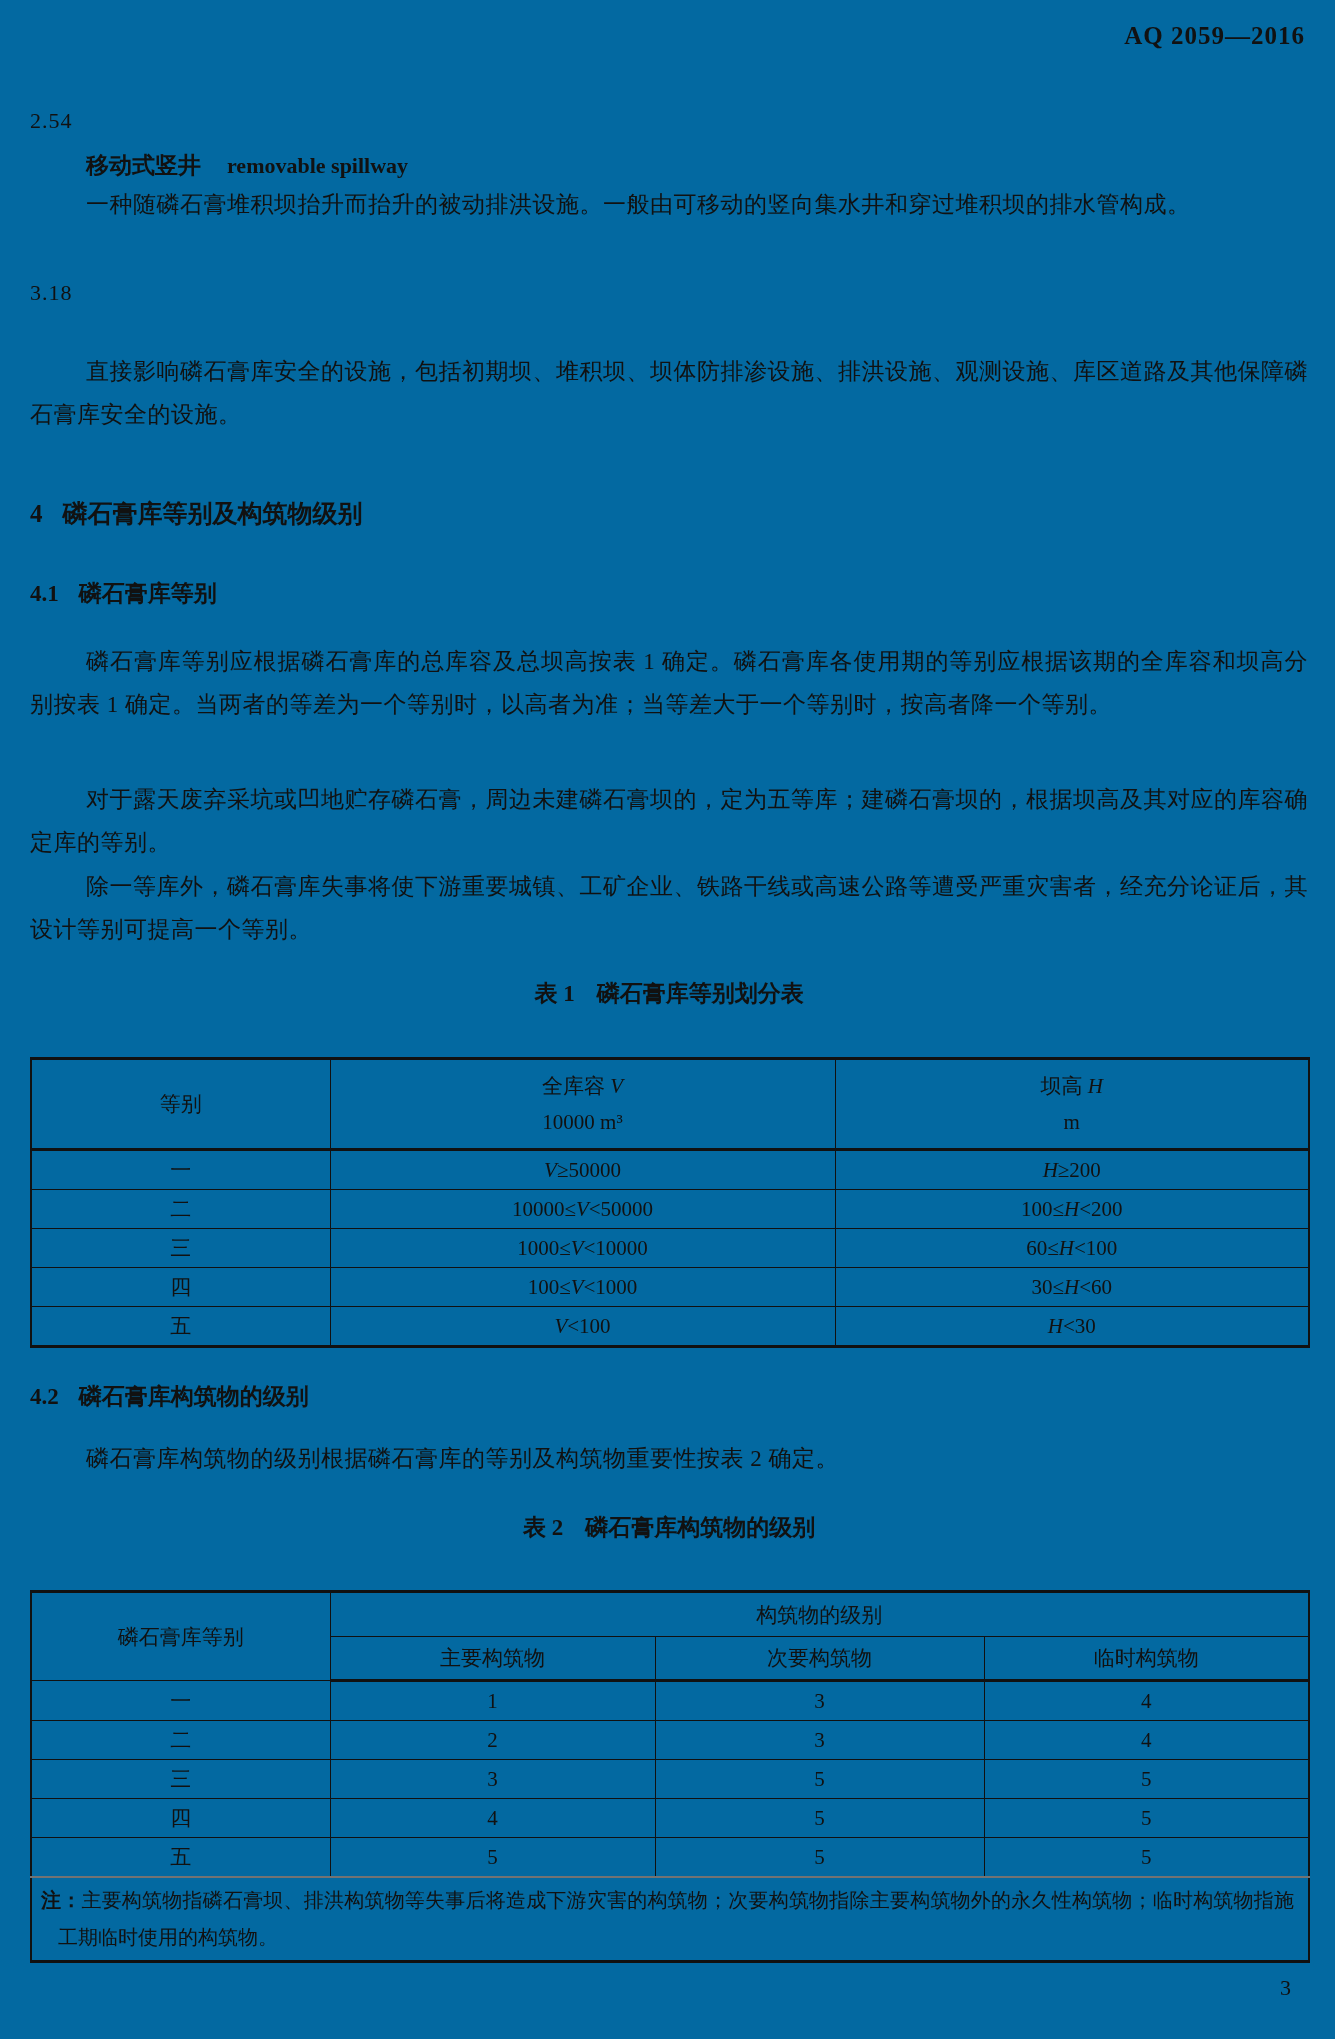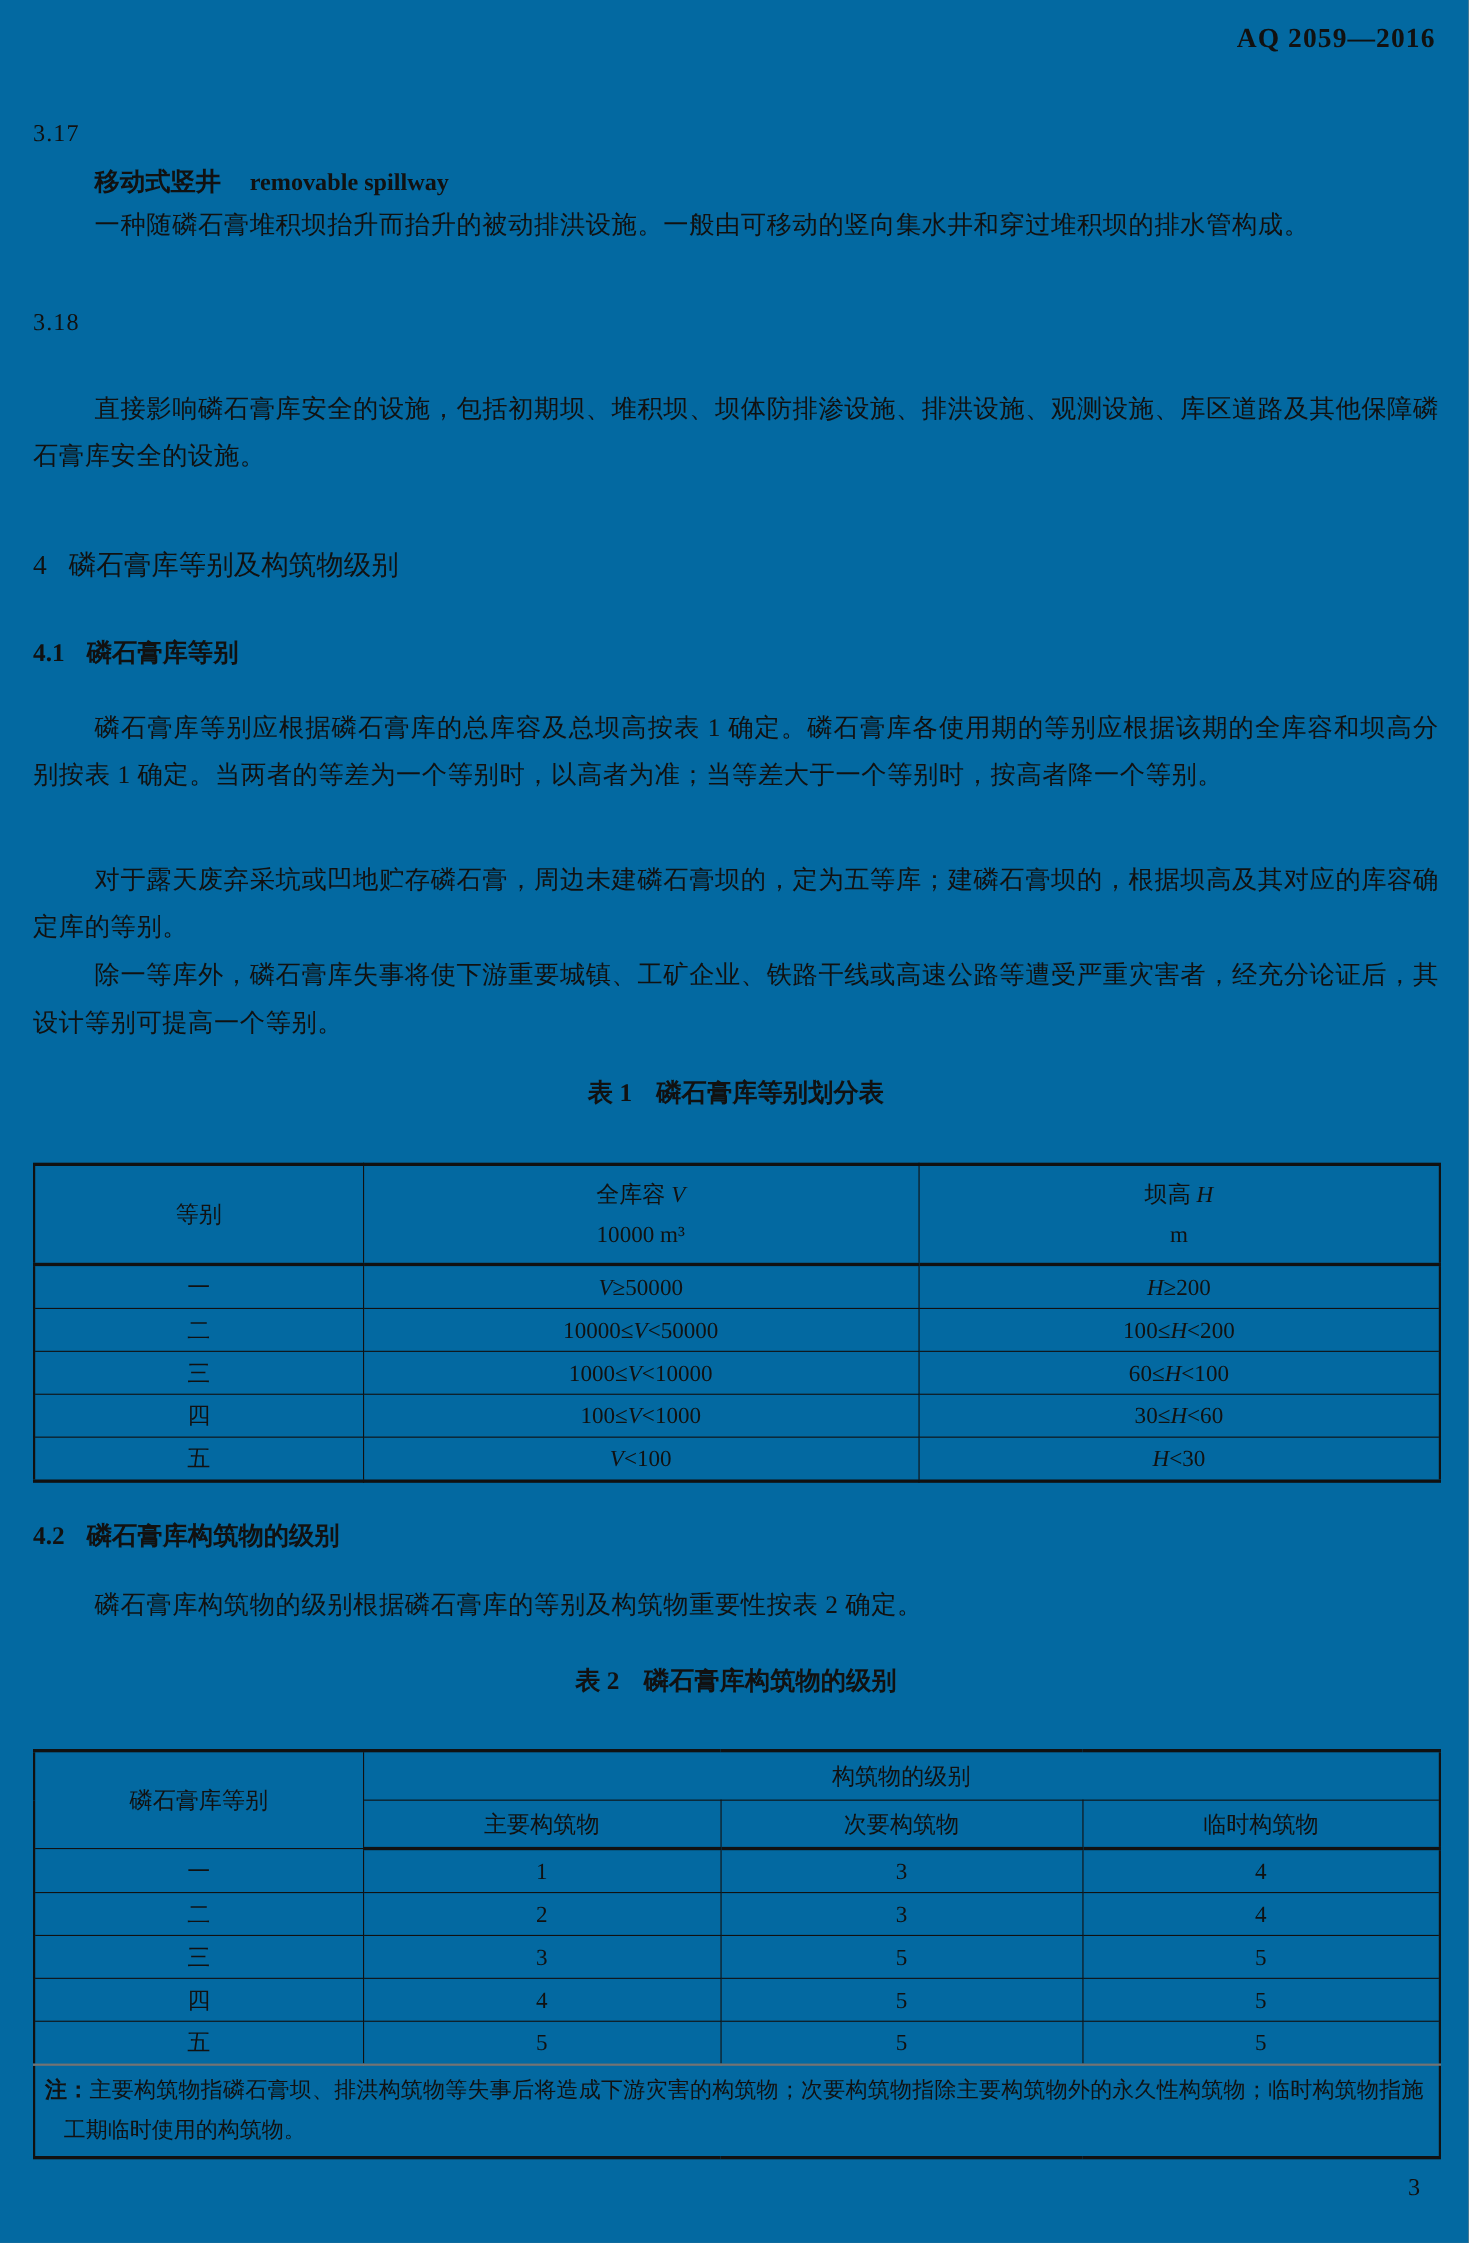--- a/index.html
+++ b/index.html
@@ -46,21 +46,21 @@
     font-size: 23px;
     line-height: 43px;
     text-align: justify;
     text-indent: 56px;
     letter-spacing: 0.5px;
   }
 
   
   .h-chapter {
     left: 30px;
-    font-size: 25px; font-weight: normal;
+    font-size: 25px; font-weight: bold;
   }
   .h-chapter .h-num, .h-section .h-num { margin-right: 20px; }
   .h-section {
     left: 30px;
     font-size: 23px; font-weight: bold;
   }
 
   .table-title {
     left: 30px; right: 27px;
     text-align: center;
@@ -109,21 +109,21 @@
   }
   .note-label { font-weight: bold; }
 </style>
 </head>
 <body>
 
 <div class="page">
 
   <div class="abs doc-code">AQ 2059—2016</div>
 
-  <div class="abs clause-num" style="top:108px">3.17</div>
+  <div class="abs clause-num" style="top:108px">2.54</div>
   <div class="abs term" style="top:150px">
     <span class="term-zh">移动式竖井</span><span class="term-en">removable spillway</span>
   </div>
   <p class="abs body-para" style="top:183px">一种随磷石膏堆积坝抬升而抬升的被动排洪设施。一般由可移动的竖向集水井和穿过堆积坝的排水管构成。</p>
 
   <div class="abs clause-num" style="top:280px">3.18</div>
   <p class="abs body-para" style="top:350px">直接影响磷石膏库安全的设施，包括初期坝、堆积坝、坝体防排渗设施、排洪设施、观测设施、库区道路及其他保障磷石膏库安全的设施。</p>
 
   <div class="abs h-chapter" style="top:497px">
     <span class="h-num">4</span><span>磷石膏库等别及构筑物级别</span>

